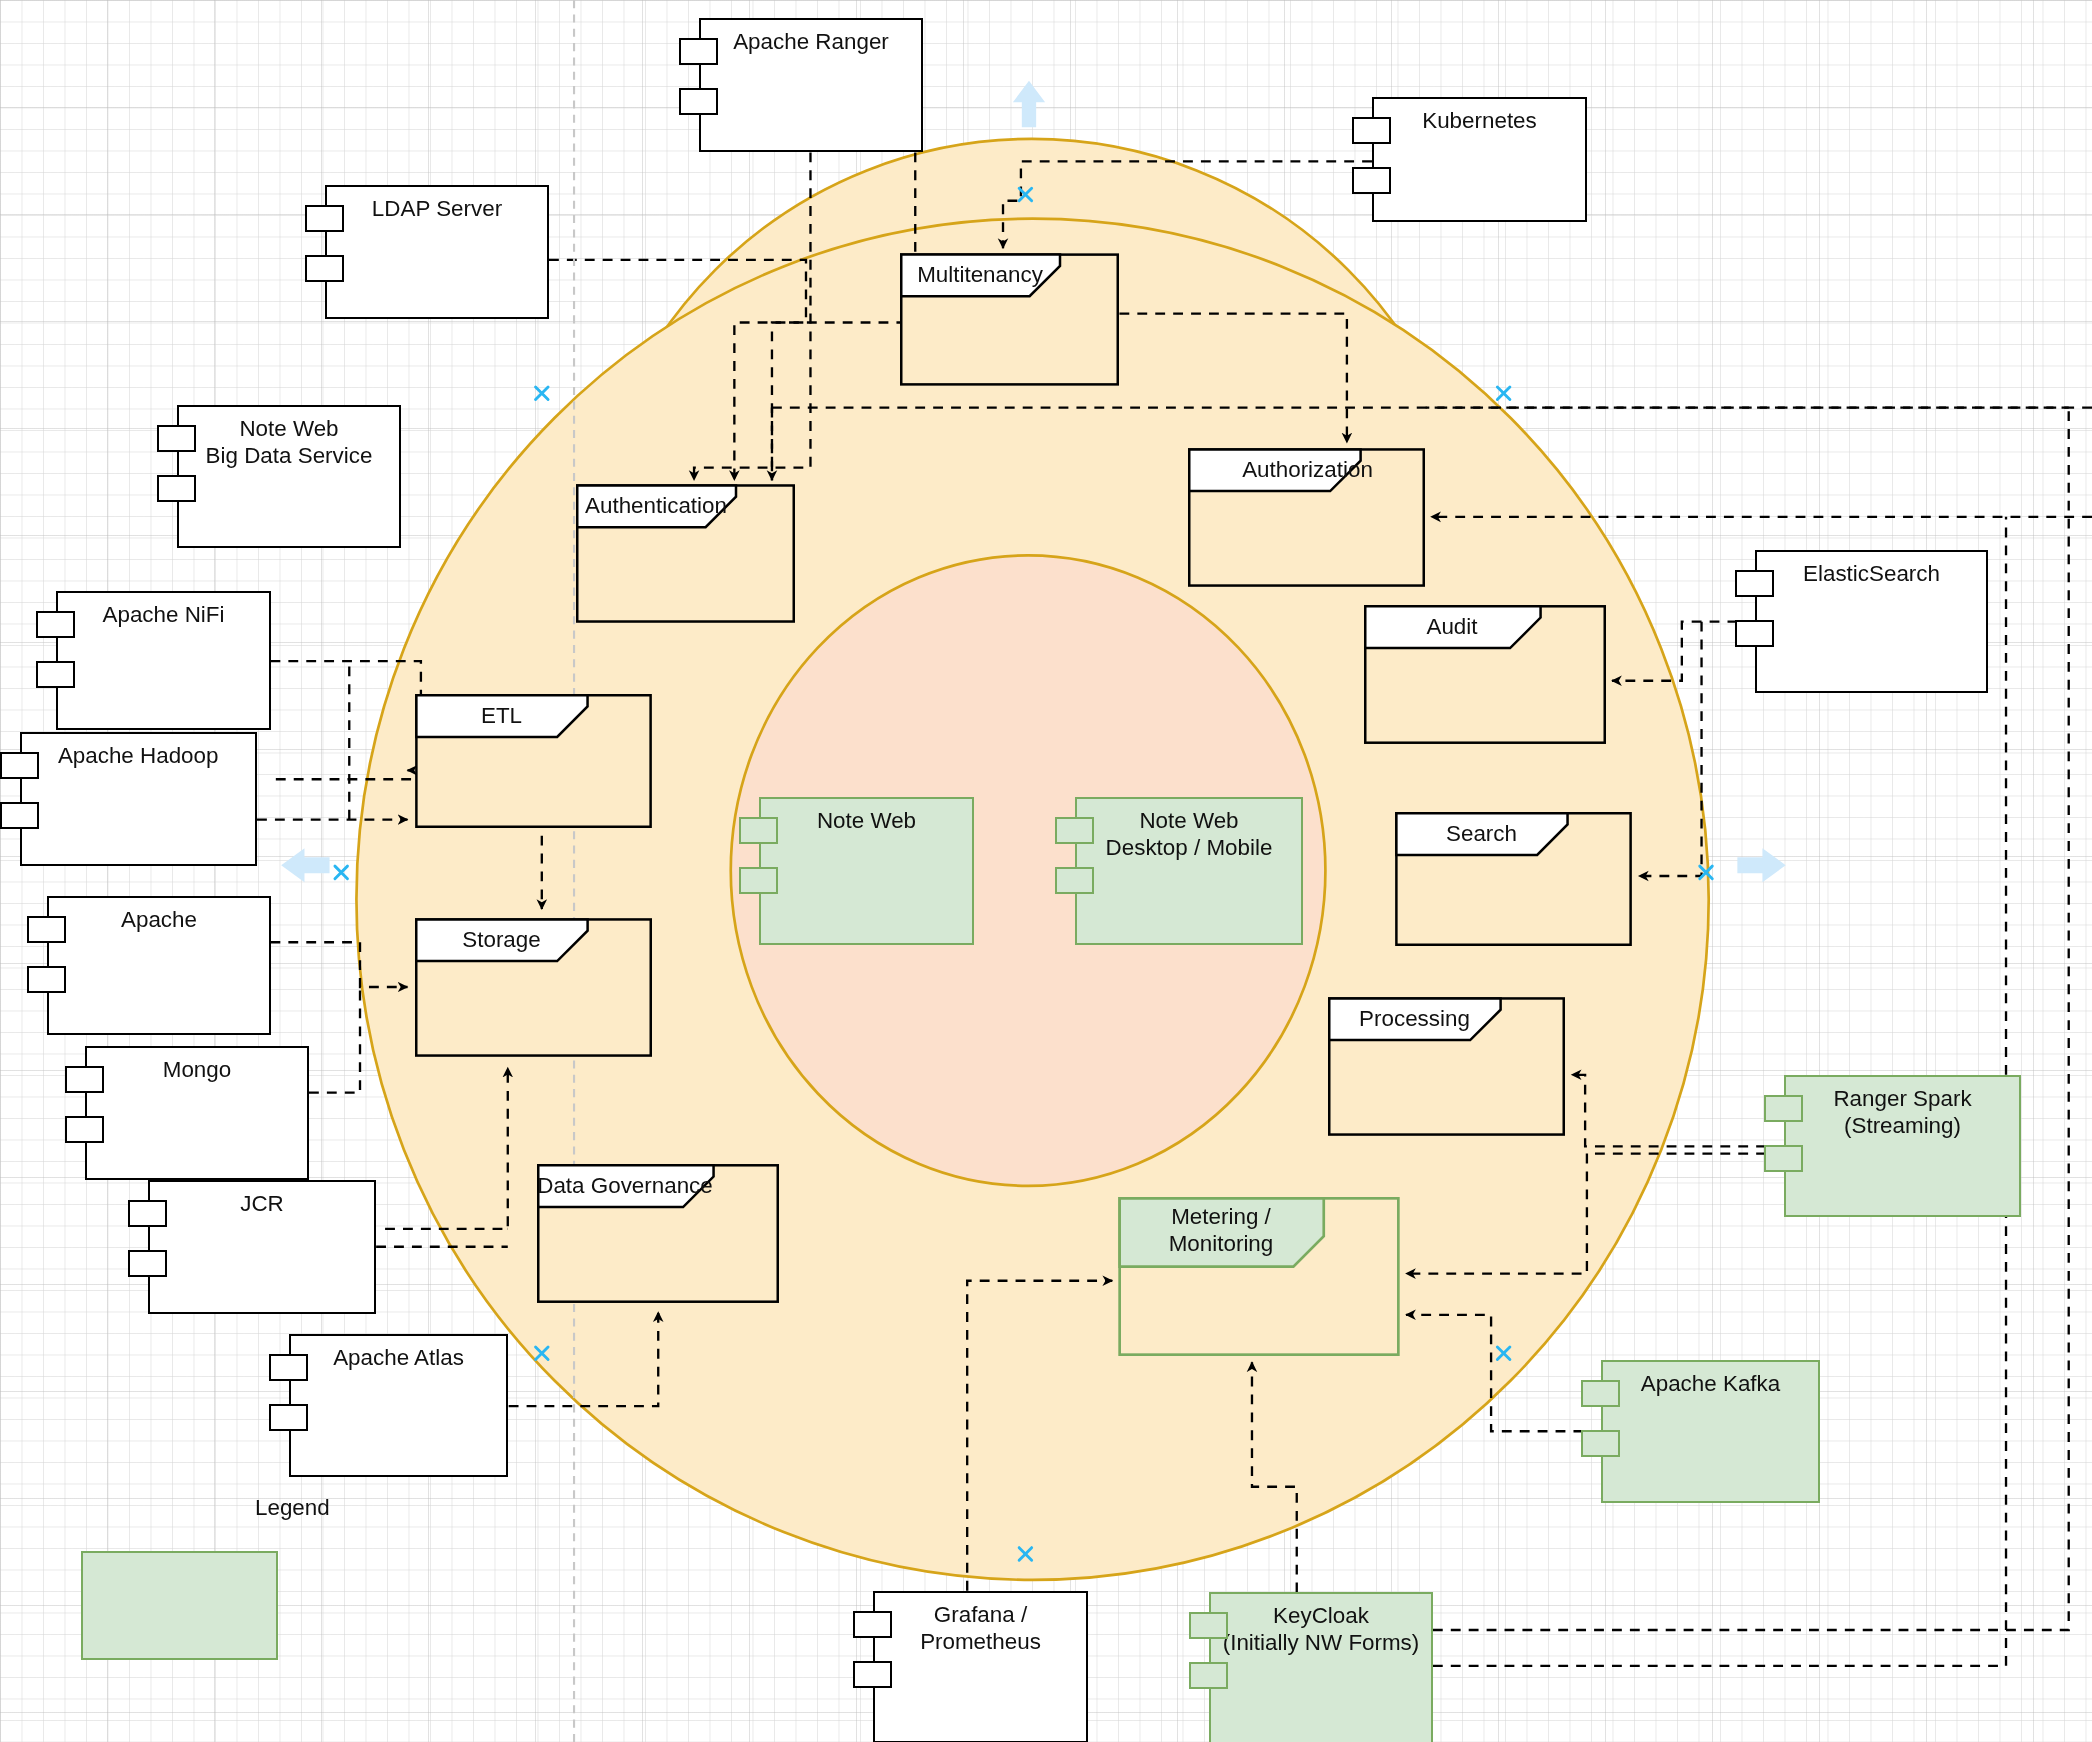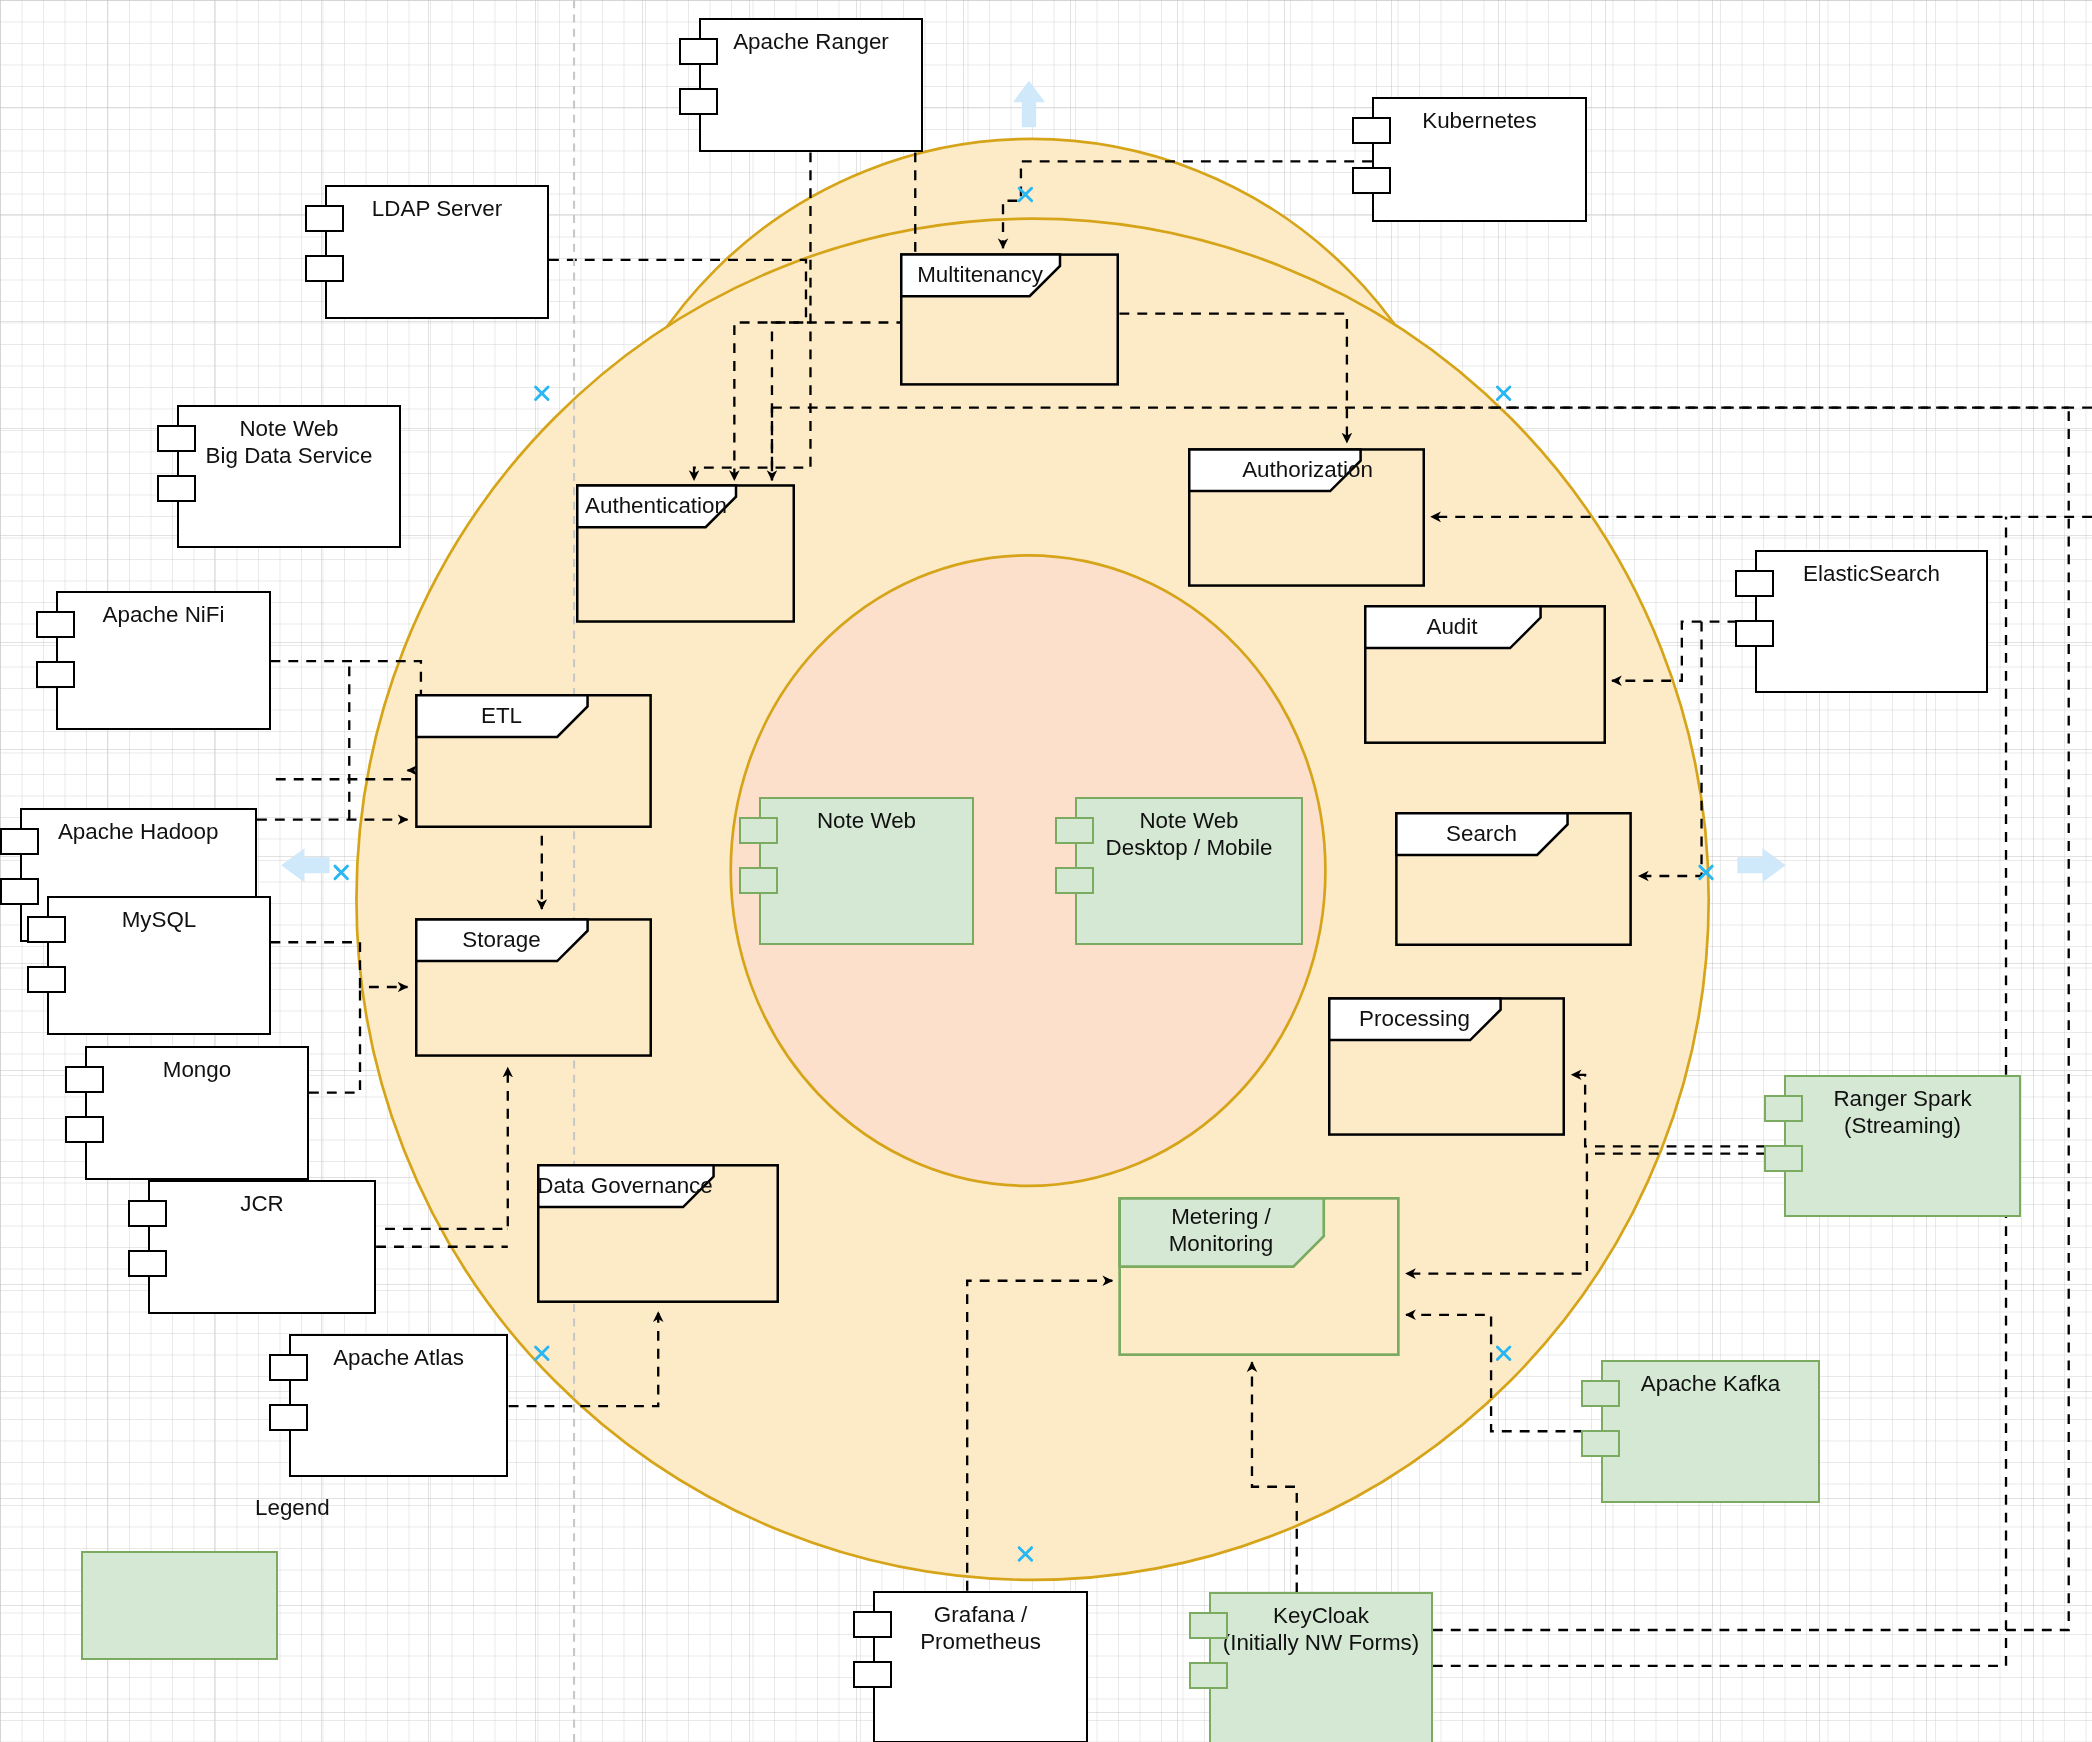--- a/index.html
+++ b/index.html
@@ -214,30 +214,30 @@
         <div class="port p1"></div>
         <div class="port p2"></div>
       </div>
       <div class="cmp" style="left: 56px; top: 591px; width: 215px; height: 139px;">
         <div class="body">
           <div class="label">Apache NiFi</div>
         </div>
         <div class="port p1"></div>
         <div class="port p2"></div>
       </div>
-      <div class="cmp" style="left: 19.7px; top: 808px; width: 237px; height: 134px;">
+      <div class="cmp" style="left: 19.7px; top: 732px; width: 237px; height: 134px;">
         <div class="body">
           <div class="label">Apache Hadoop</div>
         </div>
         <div class="port p1"></div>
         <div class="port p2"></div>
       </div>
       <div class="cmp" style="left: 47px; top: 896px; width: 224px; height: 139px;">
         <div class="body">
-          <div class="label">MySQL</div>
+          <div class="label">Apache</div>
         </div>
         <div class="port p1"></div>
         <div class="port p2"></div>
       </div>
       <div class="cmp" style="left: 85px; top: 1046px; width: 224px; height: 134px;">
         <div class="body">
           <div class="label">Mongo</div>
         </div>
         <div class="port p1"></div>
         <div class="port p2"></div>

